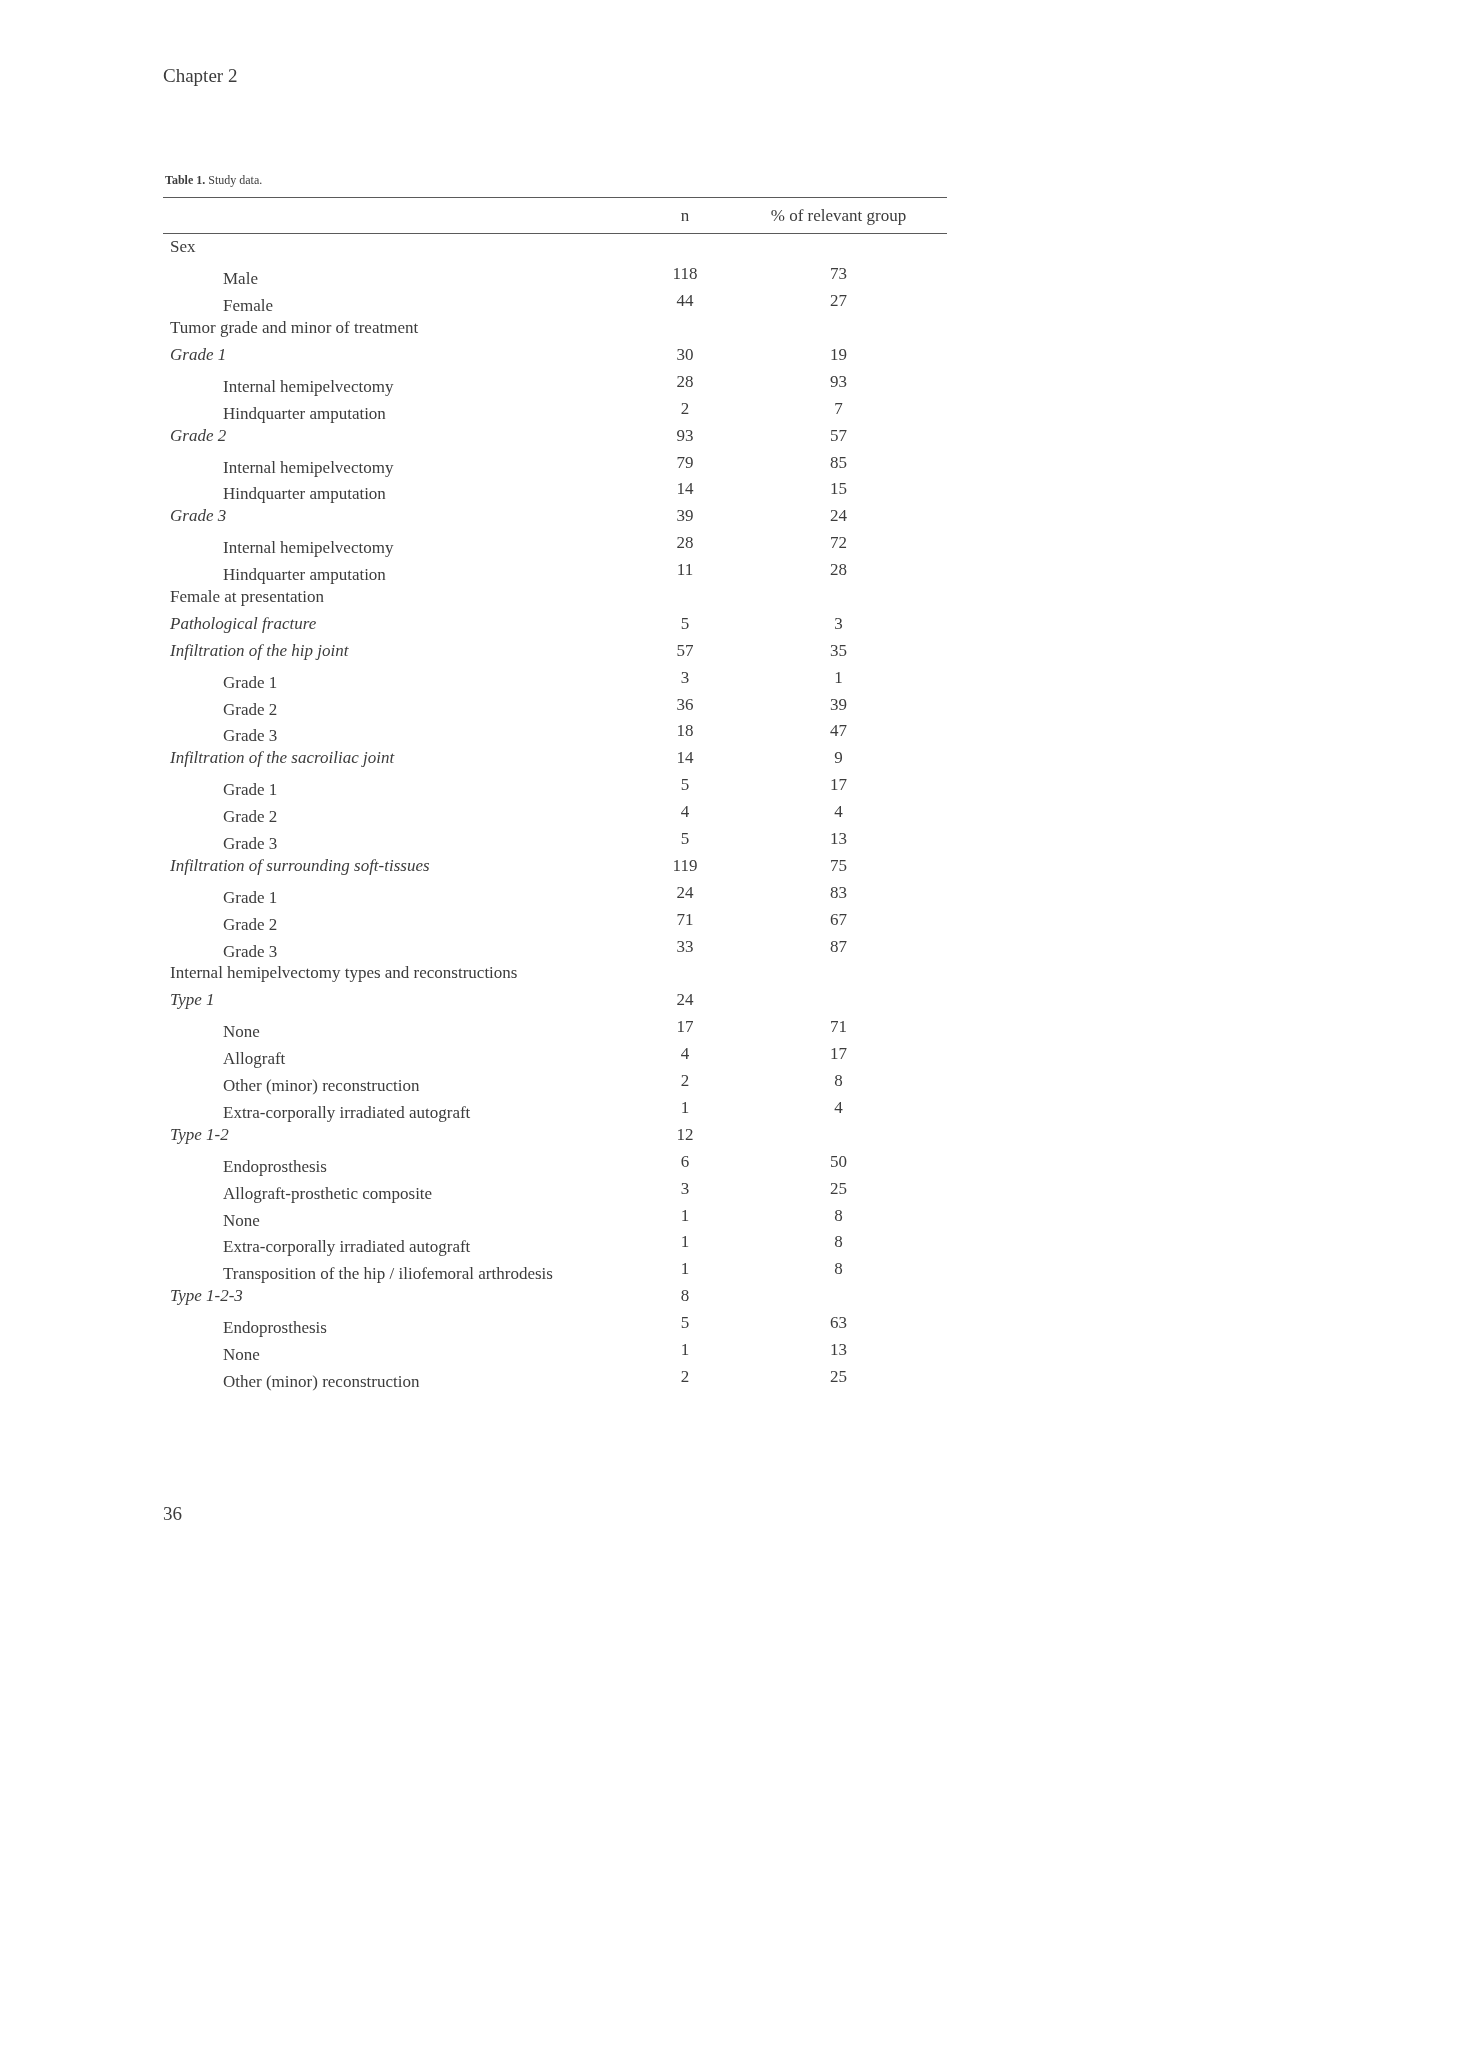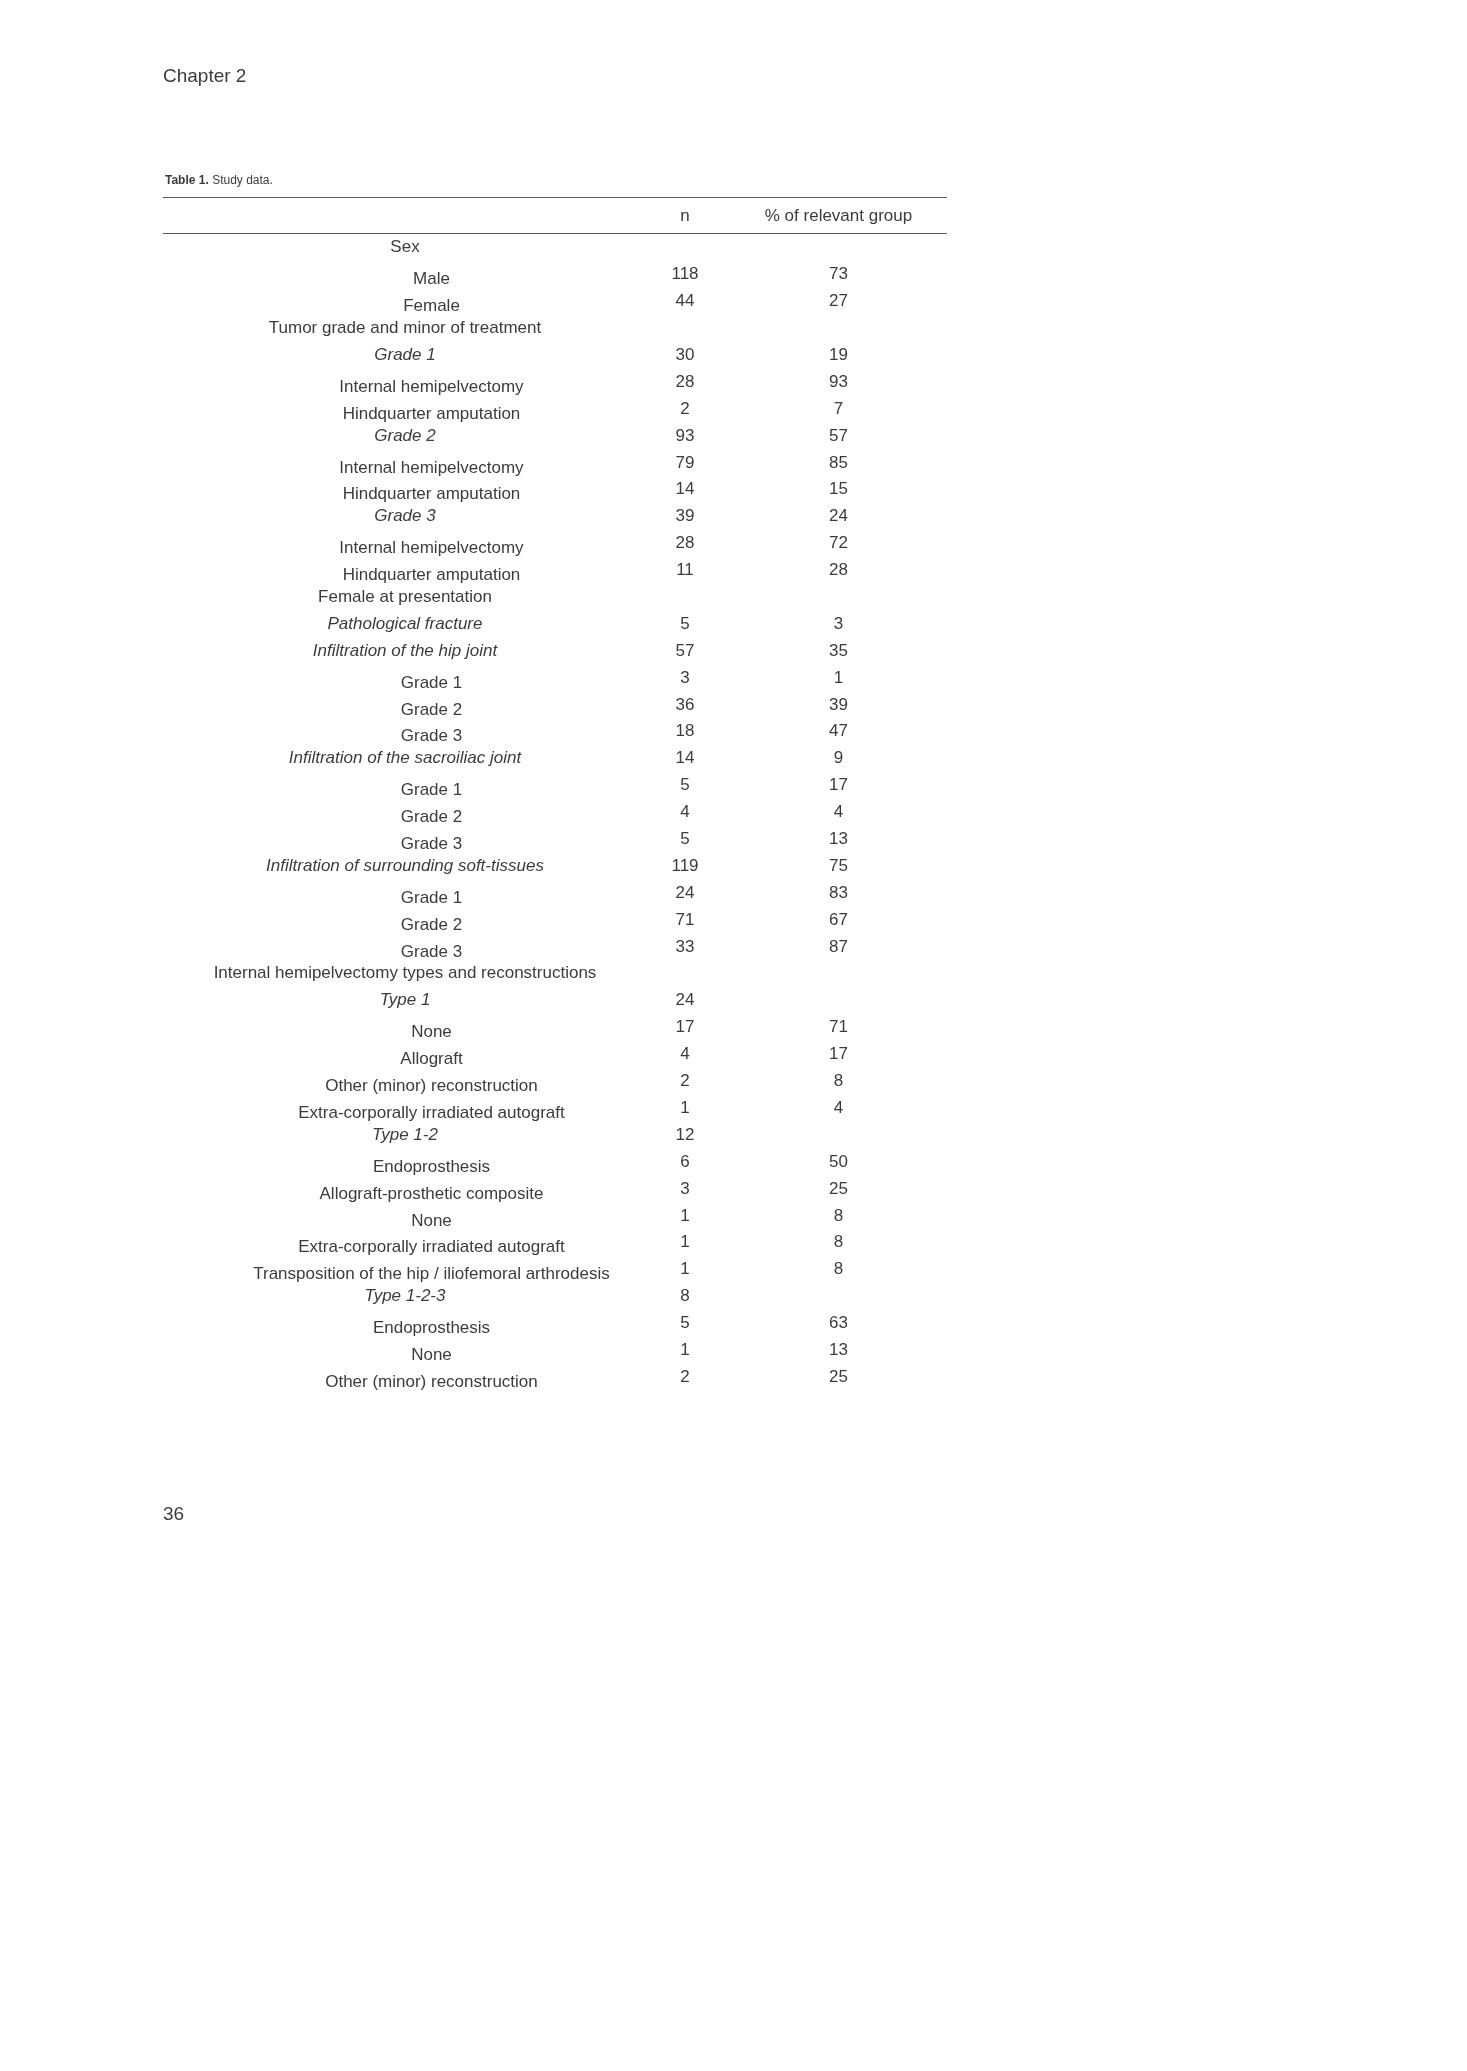--- a/index.html
+++ b/index.html
@@ -5,21 +5,21 @@
   html, body {
     margin: 0;
     padding: 0;
     background: #ffffff;
   }
   .page {
     position: relative;
     width: 1467px;
     height: 2071px;
     background: #ffffff;
-    font-family: Liberation Sans, sans-serif;
+    font-family: Liberation Serif, serif;
     color: #3c3c3c;
     overflow: hidden;
   }
   .chapter-header {
     position: absolute;
     left: 163px;
     top: 64px;
     font-size: 19px;
     line-height: 24px;
     color: #3c3c3c;
@@ -50,21 +50,20 @@
     align-items: center;
     height: 26.9px;
     font-size: 17px;
   }
   .cell { display: block; }
   .cell.label {
     width: 477px;
     padding-left: 7px;
     box-sizing: border-box;
     white-space: nowrap;
-    text-align: center;
   }
   .row.indent .cell.label { padding-left: 60px; margin-top: 10px; }
   .row.italic .cell.label { font-style: italic; }
   .cell.n {
     width: 90px;
     text-align: center;
   }
   .cell.pct {
     width: 217px;
     text-align: center;

